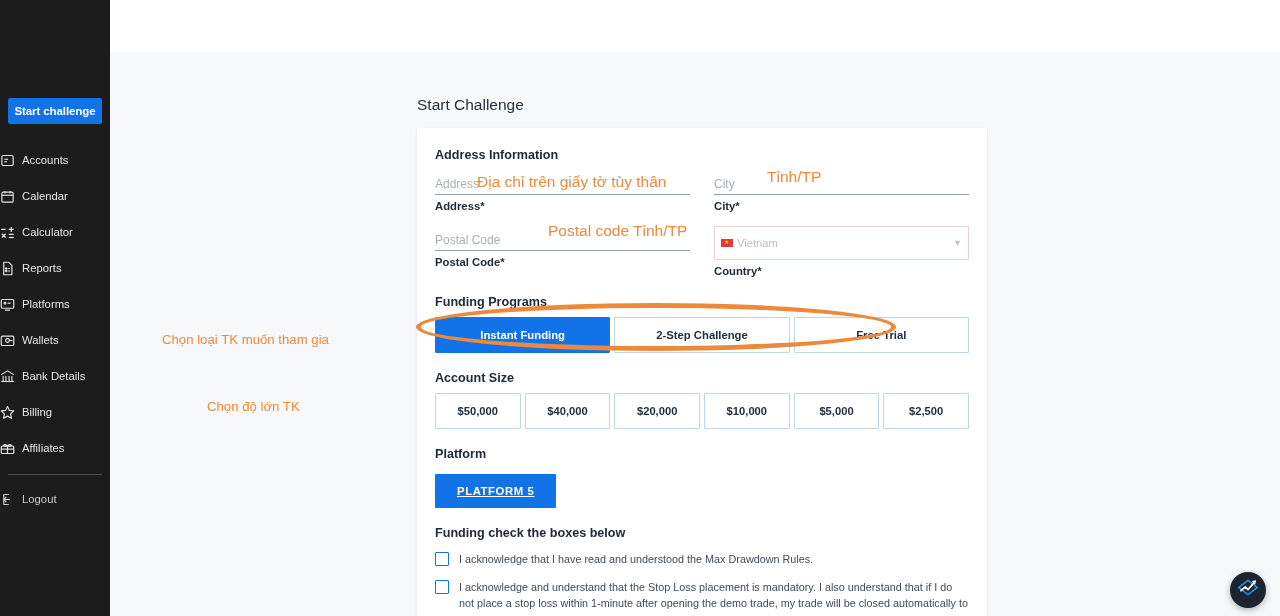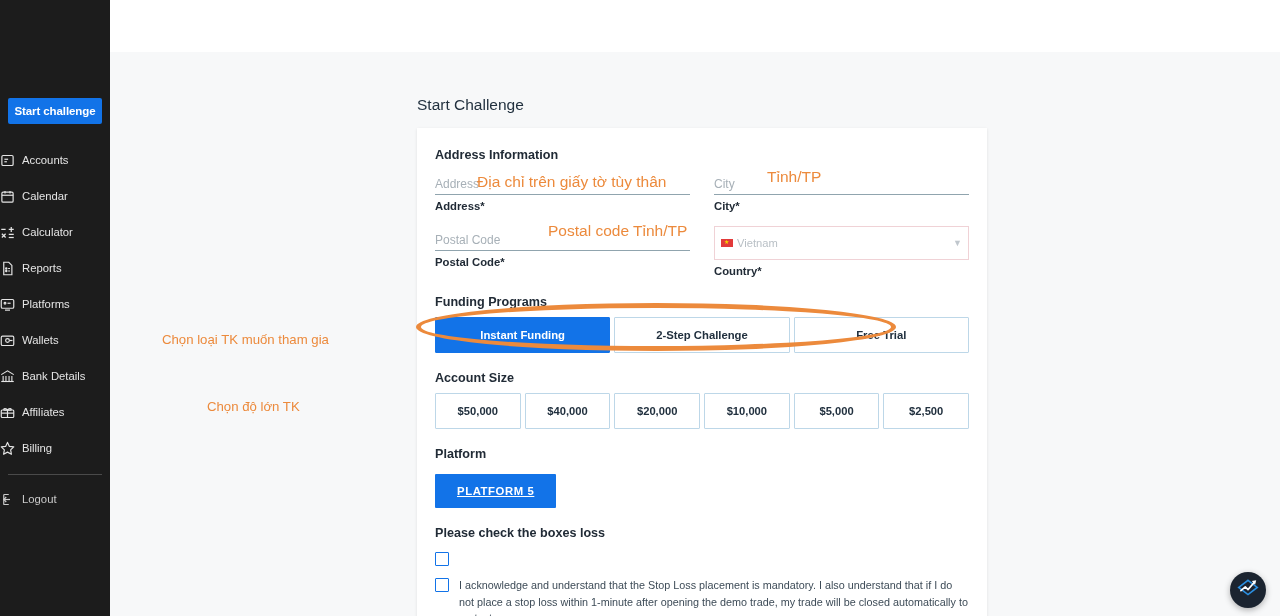--- a/index.html
+++ b/index.html
@@ -142,21 +142,21 @@
     position: relative; flex: 0 0 12px;
   }
   .flag:after {
     content: "\2605"; color: #f5d600; font-size: 6px;
     position: absolute; left: 3px; top: -1px; line-height: 8px;
   }
   .select-val { font-size: 11.2px; color: #b8bfc5; flex: 1; }
   .caret { color: #c0c7cd; font-size: 9px; }
 
   
-  .pill-row { display: flex; gap: 4px; margin-top: 8px; }
+  .pill-row { display: flex; gap: 4px; margin-top: 8px; justify-content: center; }
   .pill {
     border: 1px solid #bdd7e8;
     background: #fff;
     color: #22313f;
     font-size: 11.3px;
     font-weight: bold;
     text-align: center;
     padding: 11px 6px;
     cursor: pointer;
     white-space: nowrap;
@@ -315,37 +315,37 @@
               <line x1="9.5" y1="11" x2="9.5" y2="19"></line>
               <line x1="14.5" y1="11" x2="14.5" y2="19"></line>
               <line x1="19" y1="11" x2="19" y2="19"></line>
             </svg>
         </span>
         <span>Bank Details</span>
       </div>
 
       <div class="nav-item">
         <span class="ico">
+          <svg width="16" height="16" viewBox="0 0 24 24" fill="none" stroke="#e4e4e4" stroke-width="1.9" stroke-linejoin="round">
+              <polygon points="12,3 15,9.5 22,10.3 17,15 18.3,22 12,18.6 5.7,22 7,15 2,10.3 9,9.5"></polygon>
+            </svg>
+        </span>
+        <span>Billing</span>
+      </div>
+
+      <div class="nav-item">
+        <span class="ico">
           <svg width="15" height="15" viewBox="0 0 24 24" fill="none" stroke="#e4e4e4" stroke-width="1.9">
               <rect x="2" y="8" width="20" height="12" rx="1.5"></rect>
               <line x1="2" y1="13" x2="22" y2="13"></line>
               <line x1="12" y1="8" x2="12" y2="20"></line>
               <path d="M12 8c-2-3-6-3-6-1s4 1 6 1zM12 8c2-3 6-3 6-1s-4 1-6 1z"></path>
             </svg>
         </span>
         <span>Affiliates</span>
-      </div>
-
-      <div class="nav-item">
-        <span class="ico">
-          <svg width="16" height="16" viewBox="0 0 24 24" fill="none" stroke="#e4e4e4" stroke-width="1.9" stroke-linejoin="round">
-              <polygon points="12,3 15,9.5 22,10.3 17,15 18.3,22 12,18.6 5.7,22 7,15 2,10.3 9,9.5"></polygon>
-            </svg>
-        </span>
-        <span>Billing</span>
       </div>
 
       <div class="nav-sep"></div>
 
       <div class="nav-item logout">
         <span class="ico">
           <svg width="15" height="15" viewBox="0 0 24 24" fill="none" stroke="#c9c9c9" stroke-width="1.9">
               <path d="M14 4H7a1 1 0 0 0-1 1v14a1 1 0 0 0 1 1h7"></path>
               <polyline points="10,8 6,12 10,16"></polyline>
               <line x1="6" y1="12" x2="16" y2="12"></line>
@@ -415,24 +415,25 @@
           <div class="pill size">$10,000</div>
           <div class="pill size">$5,000</div>
           <div class="pill size">$2,500</div>
         </div>
 
         
         <div class="section-title mt18">Platform</div>
         <div class="platform-btn">PLATFORM 5</div>
 
         
-        <div class="section-title mt18">Please check the boxes loss</div>
+        <div class="section-title mt18">Funding check the boxes below</div>
 
         <div class="check-row">
           <div class="chkbox"></div>
+          <div class="chk-label">I acknowledge that I have read and understood the Max Drawdown Rules.</div>
         </div>
 
         <div class="check-row">
           <div class="chkbox"></div>
           <div class="chk-label">I acknowledge and understand that the Stop Loss placement is mandatory. I also understand that if I do not place a stop loss within 1-minute after opening the demo trade, my trade will be closed automatically to protect</div>
         </div>
 
       </div>
     </div>
 

